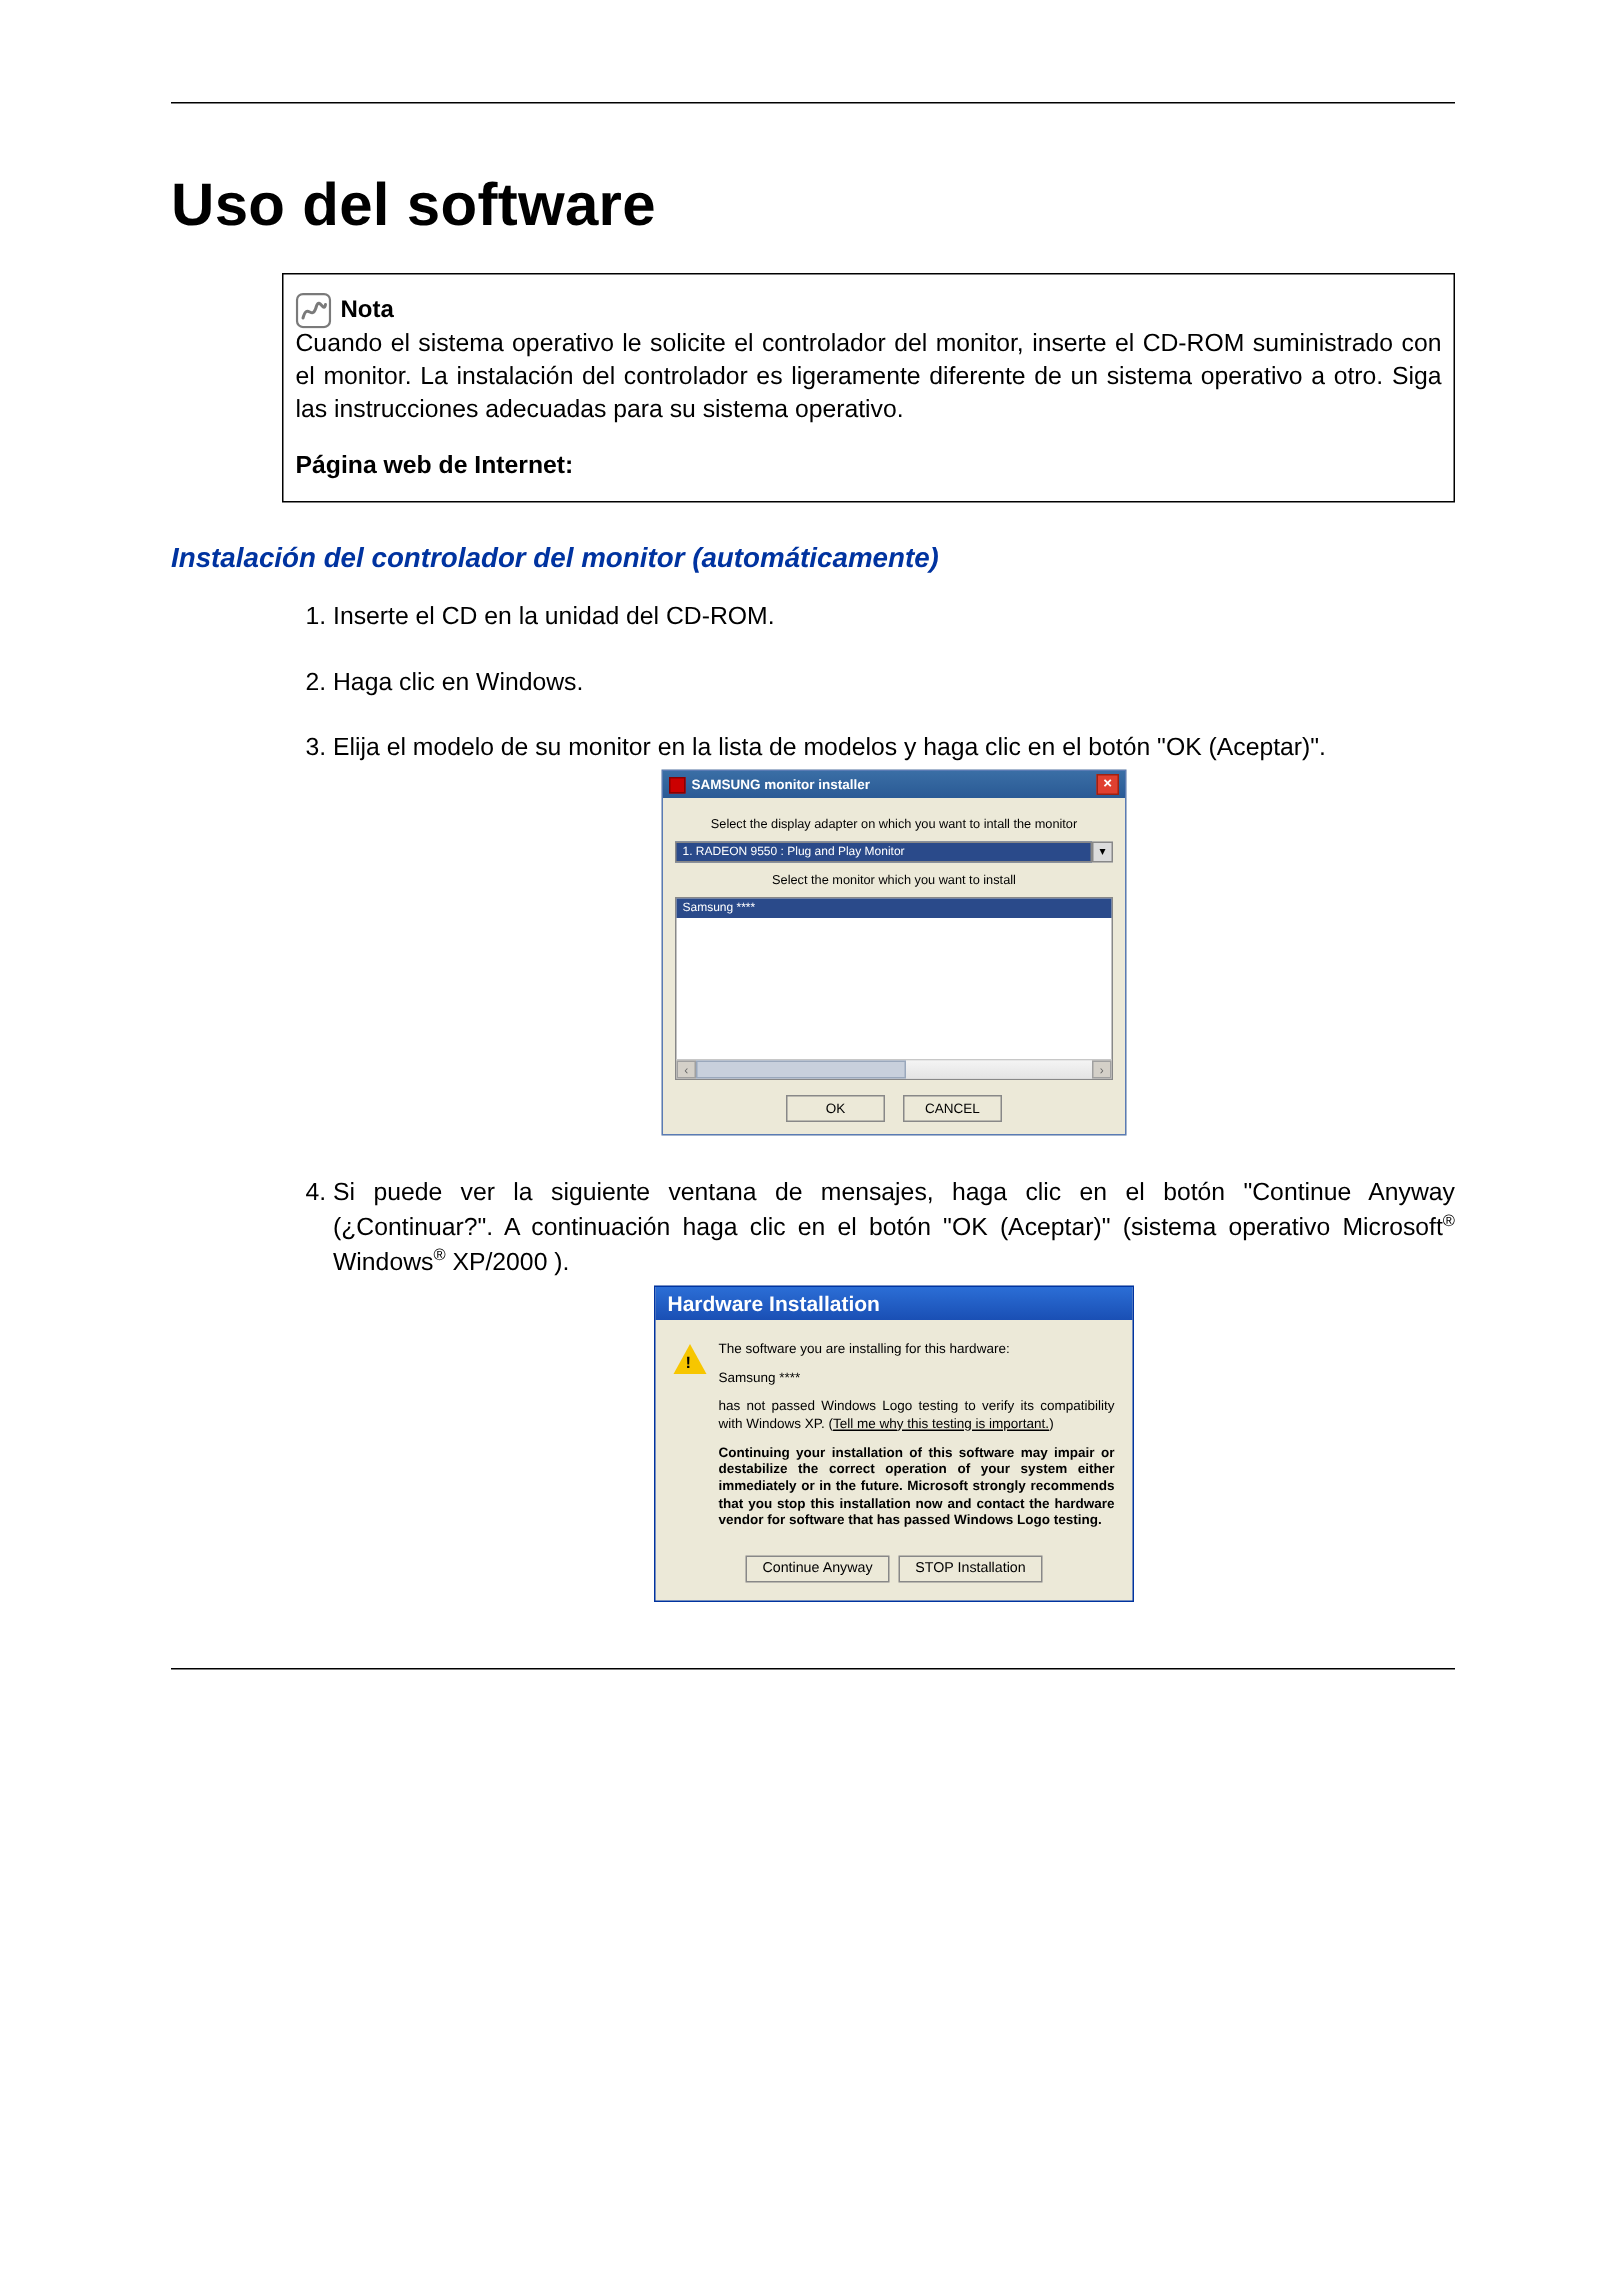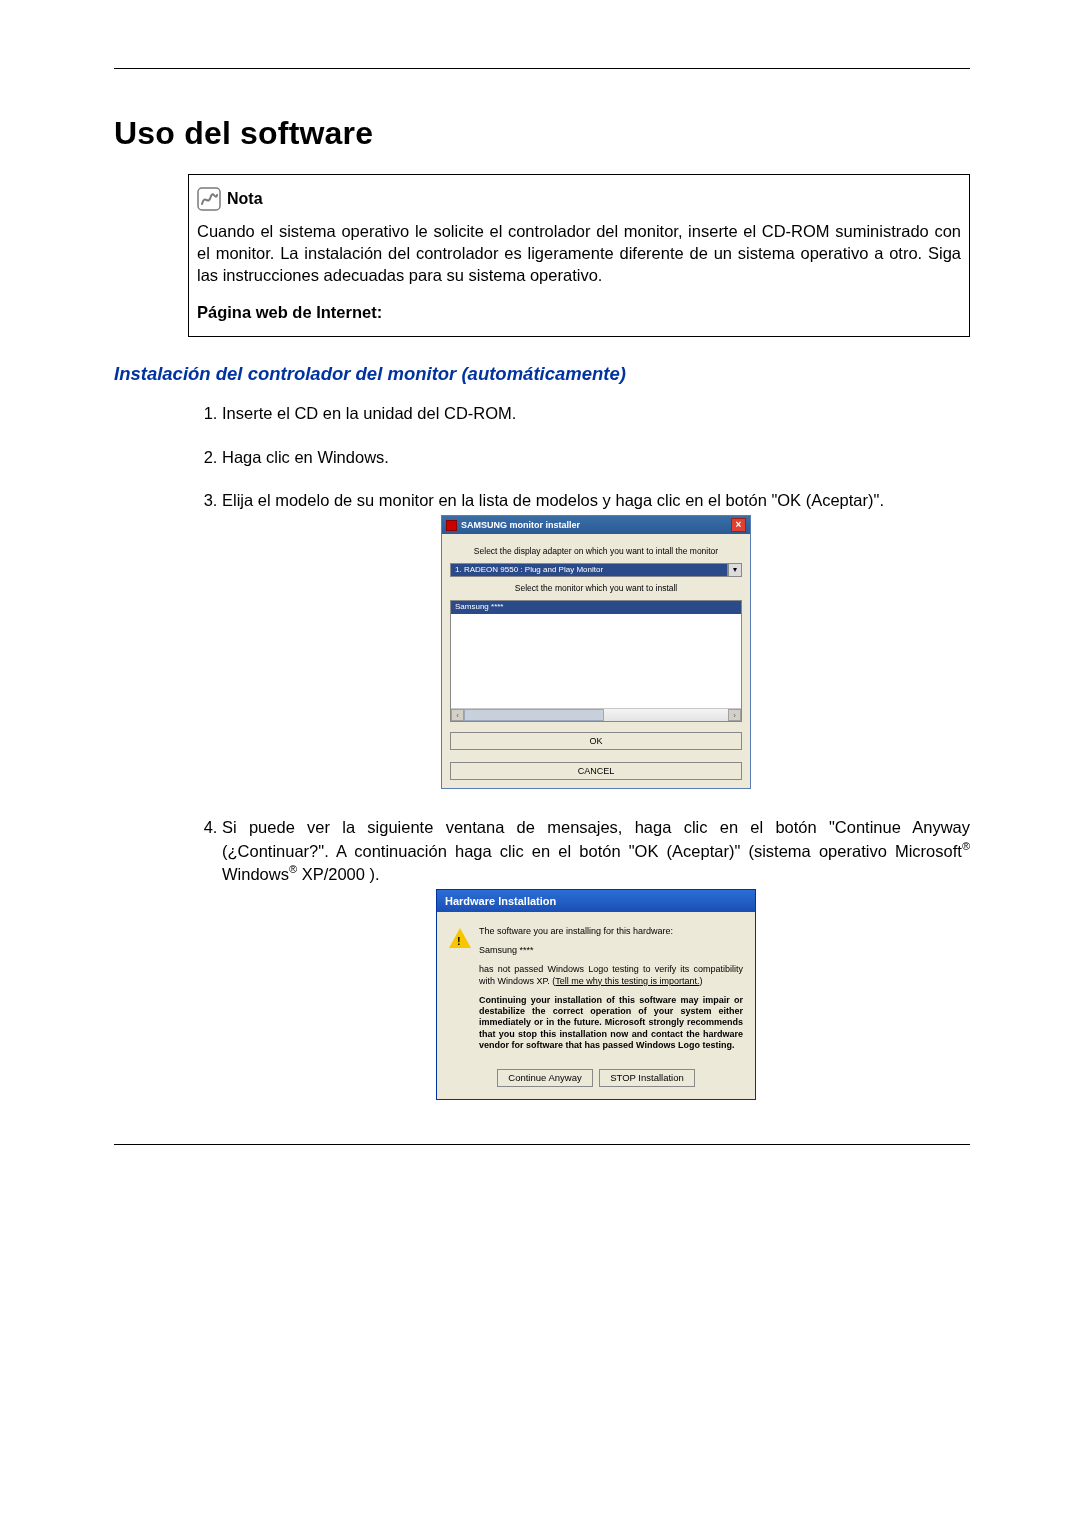--- a/index.html
+++ b/index.html
@@ -13,41 +13,40 @@
     width: 1080px;
     margin: 0 auto;
     padding: 68px 110px 60px 114px;
     position: relative;
   }
   .top-rule {
     border-top: 1.5px solid #000;
     margin-bottom: 46px;
   }
   h1 {
-    font-size: 32px;
+    font-size: 40px;
     font-weight: bold;
     margin: 0 0 22px 0;
     letter-spacing: 0.2px;
   }
   h2 {
     font-size: 20px;
     font-weight: bold;
     margin: 0 0 20px 0;
   }
   .note-box {
     margin-left: 74px;
     border: 1px solid #000;
     padding: 12px 8px 12px 8px;
     background: #fff;
   }
   .note-header {
     display: flex;
     align-items: center;
     gap: 6px;
-    margin-bottom: 10px;
   }
   .note-icon-svg {
     width: 24px;
     height: 24px;
   }
   .note-title {
     font-weight: bold;
     font-size: 16px;
   }
   .note-text {
@@ -187,21 +186,20 @@
     left: 0; top: 0; bottom: 0;
     width: 140px;
     background: #c8d0dc;
     border: 1px solid #9aa8bc;
   }
   .installer-btns {
     display: flex;
     justify-content: center;
     gap: 12px;
     margin-top: 10px;
-    flex-direction: column;
   }
   .win-btn {
     min-width: 66px;
     height: 18px;
     background: #ece9d8;
     border: 1px solid #888;
     font-size: 9px;
     text-align: center;
     line-height: 16px;
   }
@@ -213,21 +211,21 @@
     border: 1px solid #0033a0;
     font-family: Tahoma, Arial, sans-serif;
     font-size: 9px;
     background: #ece9d8;
   }
   .hw-titlebar {
     height: 22px;
     background: linear-gradient(#2b6ed6, #1a4fb4);
     color: #fff;
     font-weight: bold;
-    font-size: 11px;
+    font-size: 14px;
     display: flex;
     align-items: center;
     padding: 0 8px;
   }
   .hw-body {
     padding: 14px 12px 10px 12px;
     display: flex;
   }
   .hw-icon {
     width: 30px;

